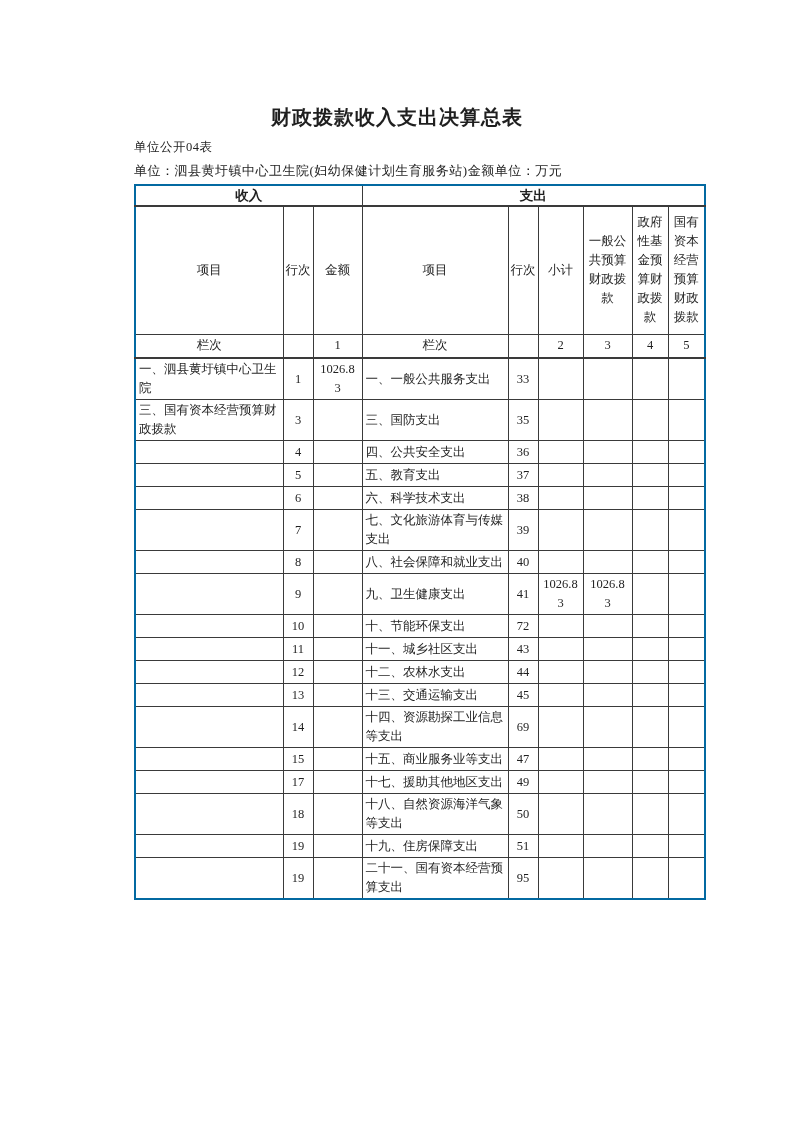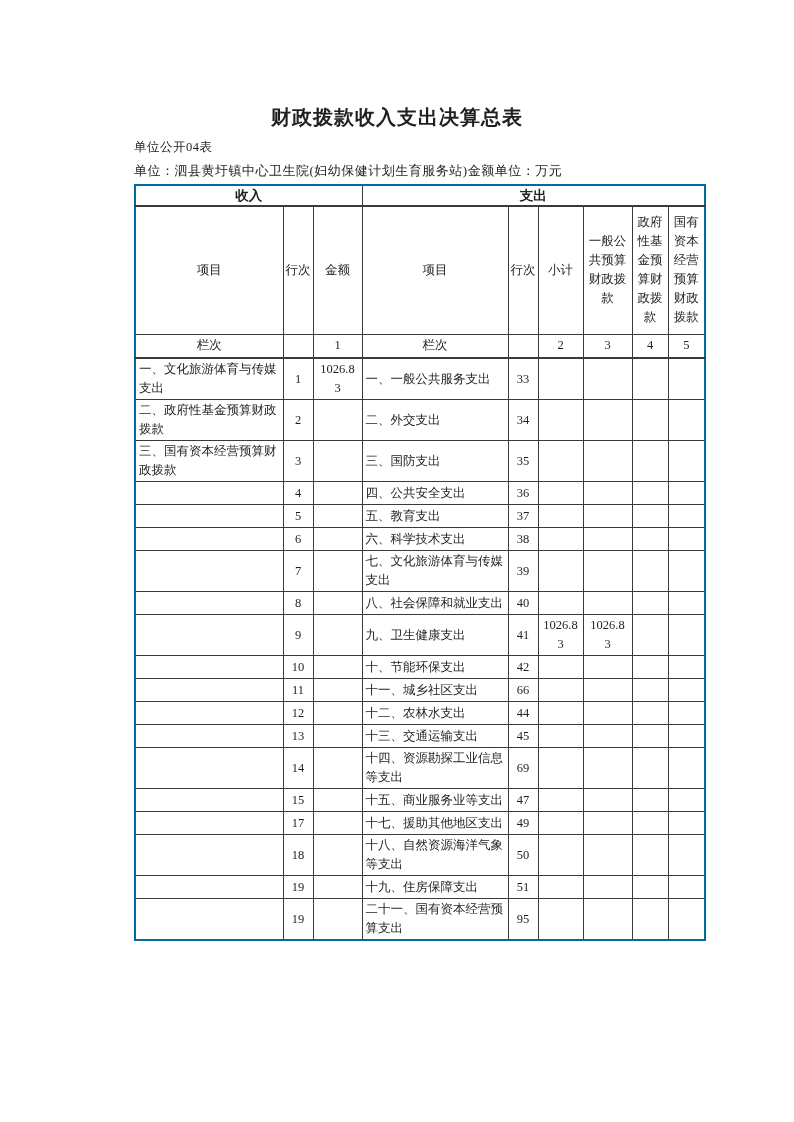--- a/index.html
+++ b/index.html
@@ -115,42 +115,31 @@
           <td>栏次</td>
           <td></td>
           <td>2</td>
           <td>3</td>
           <td>4</td>
           <td>5</td>
         </tr>
       </thead>
       <tbody>
   <tr>
-    <td class="item">一、文化旅游体育与传媒支出</td>
+    <td class="item">一、泗县黄圩镇中心卫生院</td>
     <td class="num">1</td>
     <td class="num val">1026.83</td>
     <td class="item">一、一般公共服务支出</td>
     <td class="num">33</td>
     <td class="num val"></td>
     <td class="num val"></td>
     <td class="num val"></td>
     <td class="num val"></td>
   </tr>
 
-  <tr>
-    <td class="item">二、政府性基金预算财政拨款</td>
-    <td class="num">2</td>
-    <td class="num val"></td>
-    <td class="item">二、外交支出</td>
-    <td class="num">34</td>
-    <td class="num val"></td>
-    <td class="num val"></td>
-    <td class="num val"></td>
-    <td class="num val"></td>
-  </tr>
 
   <tr>
     <td class="item">三、国有资本经营预算财政拨款</td>
     <td class="num">3</td>
     <td class="num val"></td>
     <td class="item">三、国防支出</td>
     <td class="num">35</td>
     <td class="num val"></td>
     <td class="num val"></td>
     <td class="num val"></td>
@@ -227,33 +216,33 @@
     <td class="num val">1026.83</td>
     <td class="num val"></td>
     <td class="num val"></td>
   </tr>
 
   <tr>
     <td class="item"></td>
     <td class="num">10</td>
     <td class="num val"></td>
     <td class="item">十、节能环保支出</td>
-    <td class="num">42</td>
+    <td class="num">72</td>
     <td class="num val"></td>
     <td class="num val"></td>
     <td class="num val"></td>
     <td class="num val"></td>
   </tr>
 
   <tr>
     <td class="item"></td>
     <td class="num">11</td>
     <td class="num val"></td>
     <td class="item">十一、城乡社区支出</td>
-    <td class="num">66</td>
+    <td class="num">43</td>
     <td class="num val"></td>
     <td class="num val"></td>
     <td class="num val"></td>
     <td class="num val"></td>
   </tr>
 
   <tr>
     <td class="item"></td>
     <td class="num">12</td>
     <td class="num val"></td>

